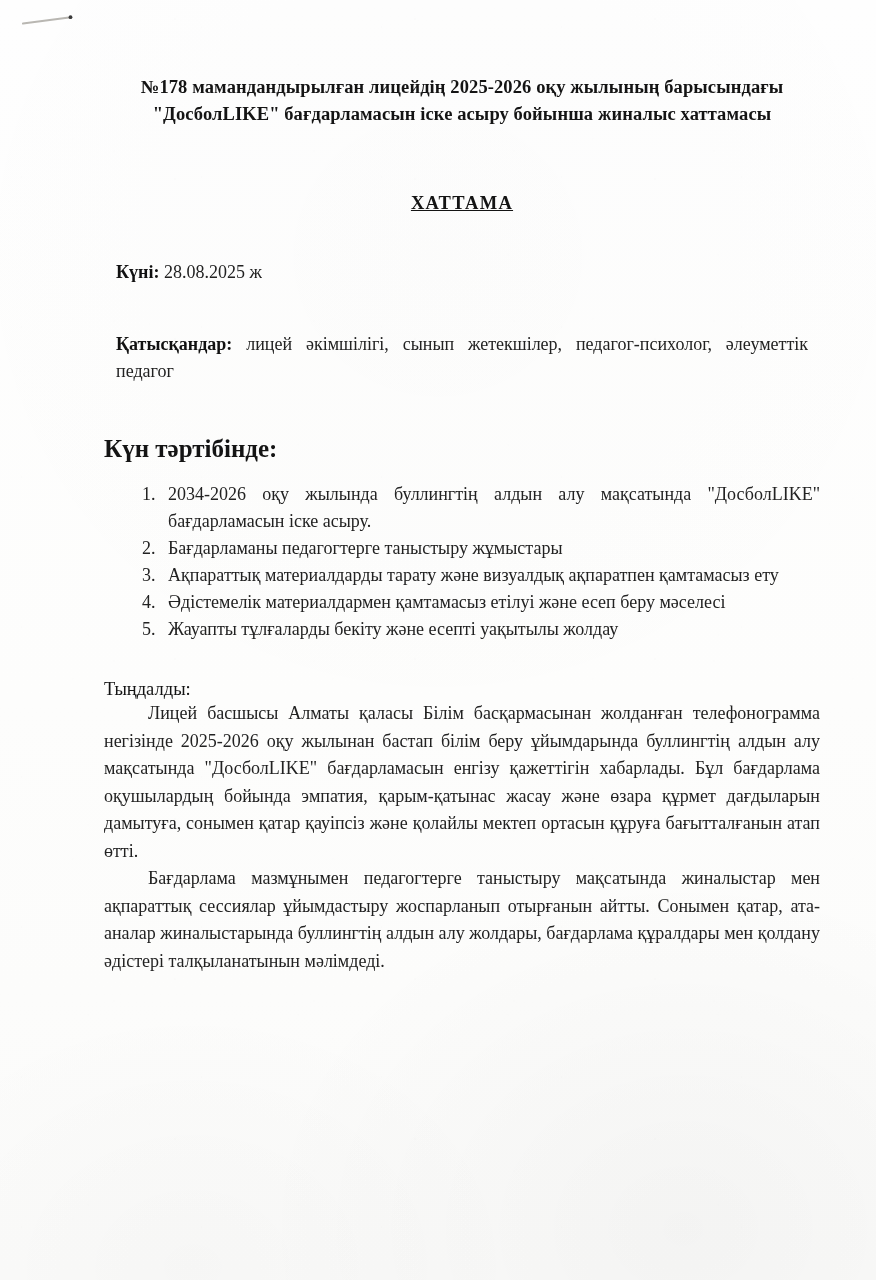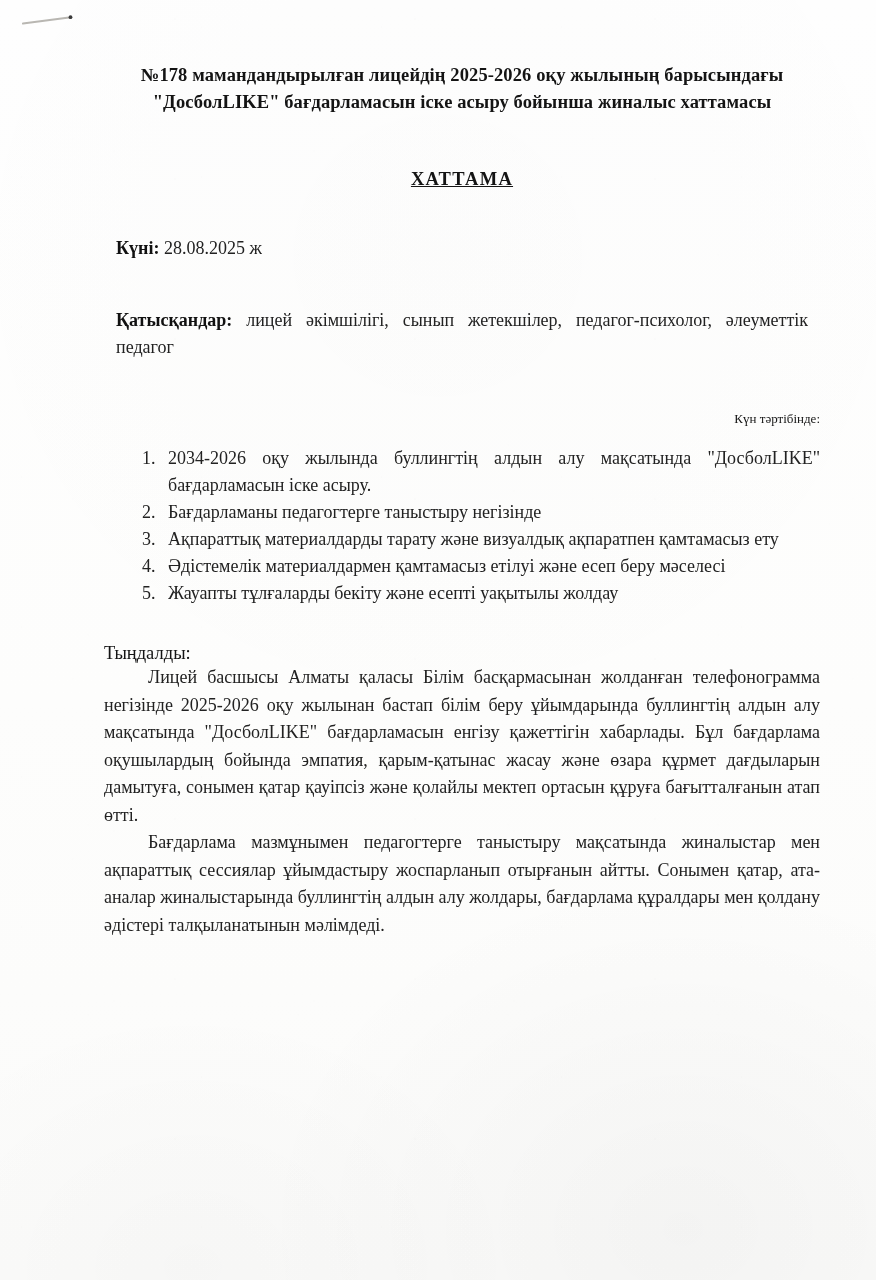--- a/index.html
+++ b/index.html
@@ -55,21 +55,21 @@
 
   #content {
     position: absolute;
     left: 104px;
     top: 0;
     width: 716px;
     height: 1280px;
   }
 
   .doc-title {
-    margin: 2px;
+    margin: 14px;
     padding-top: 60px;
     text-align: center;
     font-weight: bold;
     font-size: 18.5px;
     line-height: 26.5px;
     letter-spacing: .1px;
     color: #141414;
   }
 
   .section-heading {
@@ -97,24 +97,23 @@
   }
 
   .lbl {
     font-weight: bold;
     color: #111;
   }
 
   .agenda-heading {
     margin: 0;
     padding-top: 38px;
-    font-weight: normal;
-    font-size: 13px;
-    color: #141414;
-    text-align: right;
+    font-weight: bold;
+    font-size: 25px;
+    color: #141414;
   }
 
   ol.agenda {
     margin: 0;
     padding-top: 18px;
     padding-left: 56px;
     padding-right: 0;
     font-size: 18px;
     line-height: 27px;
     list-style-position: outside;
@@ -178,21 +177,21 @@
 
     <p class="field-line justified">
       <span class="lbl">Қатысқандар:</span>
       <span>лицей әкімшілігі, сынып жетекшілер, педагог-психолог, әлеуметтік педагог</span>
     </p>
 
     <h3 class="agenda-heading">Күн тәртібінде:</h3>
 
     <ol class="agenda">
       <li>2034-2026 оқу жылында буллингтің алдын алу мақсатында "ДосболLIKE" бағдарламасын іске асыру.</li>
-      <li>Бағдарламаны педагогтерге таныстыру негізінде</li>
+      <li>Бағдарламаны педагогтерге таныстыру жұмыстары</li>
       <li>Ақпараттық материалдарды тарату және визуалдық ақпаратпен қамтамасыз ету</li>
       <li>Әдістемелік материалдармен қамтамасыз етілуі және есеп беру мәселесі</li>
       <li>Жауапты тұлғаларды бекіту және есепті уақытылы жолдау</li>
     </ol>
 
     <h3 class="heard-heading">Тыңдалды:</h3>
 
     <p class="body tight">Лицей басшысы Алматы қаласы Білім басқармасынан жолданған телефонограмма негізінде 2025-2026 оқу жылынан бастап білім беру ұйымдарында буллингтің алдын алу мақсатында "ДосболLIKE" бағдарламасын енгізу қажеттігін хабарлады. Бұл бағдарлама оқушылардың бойында эмпатия, қарым-қатынас жасау және өзара құрмет дағдыларын дамытуға, сонымен қатар қауіпсіз және қолайлы мектеп ортасын құруға бағытталғанын атап өтті.</p>
 
     <p class="body tight">Бағдарлама мазмұнымен педагогтерге таныстыру мақсатында жиналыстар мен ақпараттық сессиялар ұйымдастыру жоспарланып отырғанын айтты. Сонымен қатар, ата-аналар жиналыстарында буллингтің алдын алу жолдары, бағдарлама құралдары мен қолдану әдістері талқыланатынын мәлімдеді.</p>

